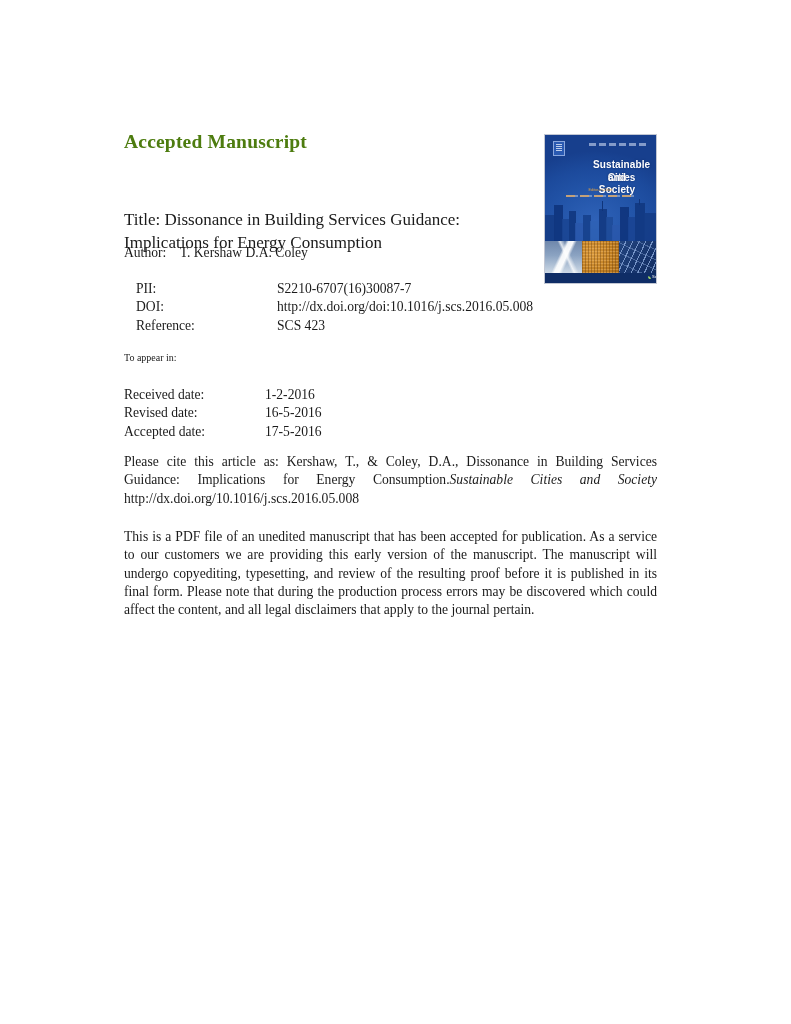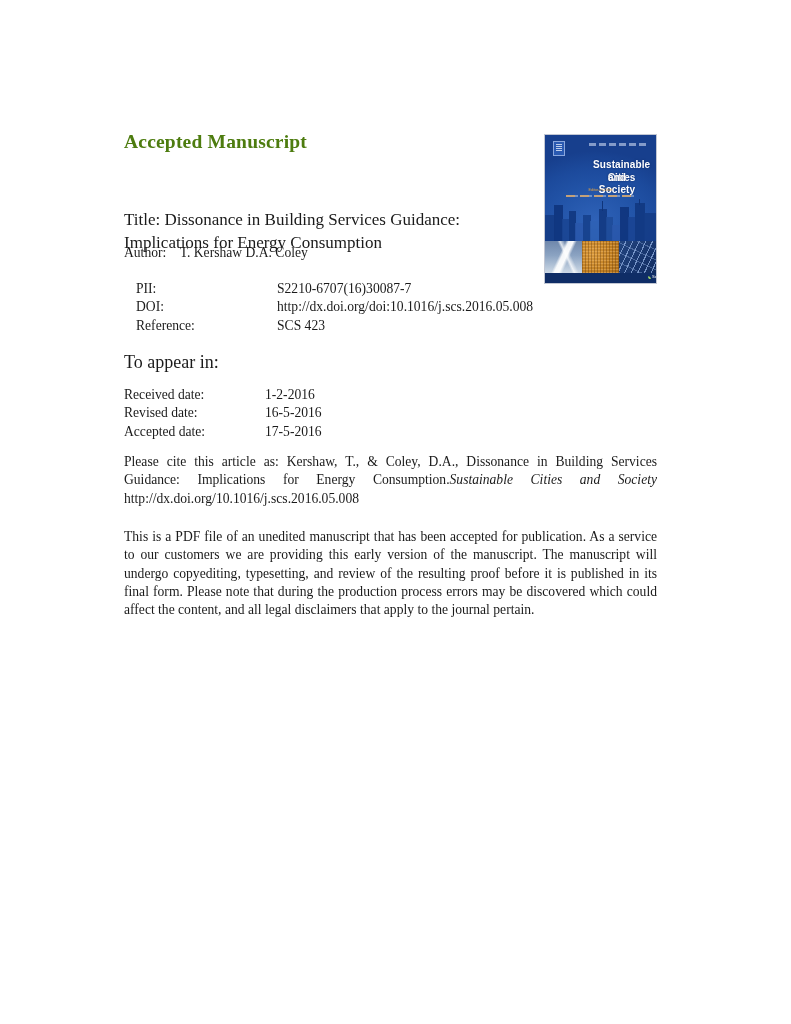--- a/index.html
+++ b/index.html
@@ -13,21 +13,21 @@
     left:124px;top:131px;font-size:19.5px;font-weight:600;color:#4d7c0f;
     letter-spacing:.2px;
   }
   .title-block{left:124px;top:208px;width:400px;font-size:17px;line-height:23px;}
   .author-line{left:124px;top:245px;font-size:13.6px;}
   .author-line .val{margin-left:10px;text-align:center;}
   .meta-table{left:136px;top:280px;font-size:13.6px;line-height:18.3px;}
   .meta-row{position:relative;height:18.3px;}
   .meta-row .lbl{display:inline-block;}
   .meta-row .val{position:absolute;left:141px;top:0;white-space:nowrap;}
-  .toappear{left:124px;top:352px;font-size:18px;}
+  .toappear{left:124px;top:352px;font-size:10px;}
   .dates-table{left:124px;top:386px;font-size:13.6px;line-height:18.3px;}
   .para{left:124px;top:453px;width:533px;font-size:13.6px;line-height:18.3px;
     text-align:justify;}
   .para2{top:528px;}
   .ital{font-style:italic;}
 
   
   .cover{
     left:545px;top:135px;width:111px;height:148px;
     background:radial-gradient(ellipse 90px 70px at 45% 58%, #2f62b8 0%, #2254a8 45%, #1c4a9c 75%, #173f8d 100%);

